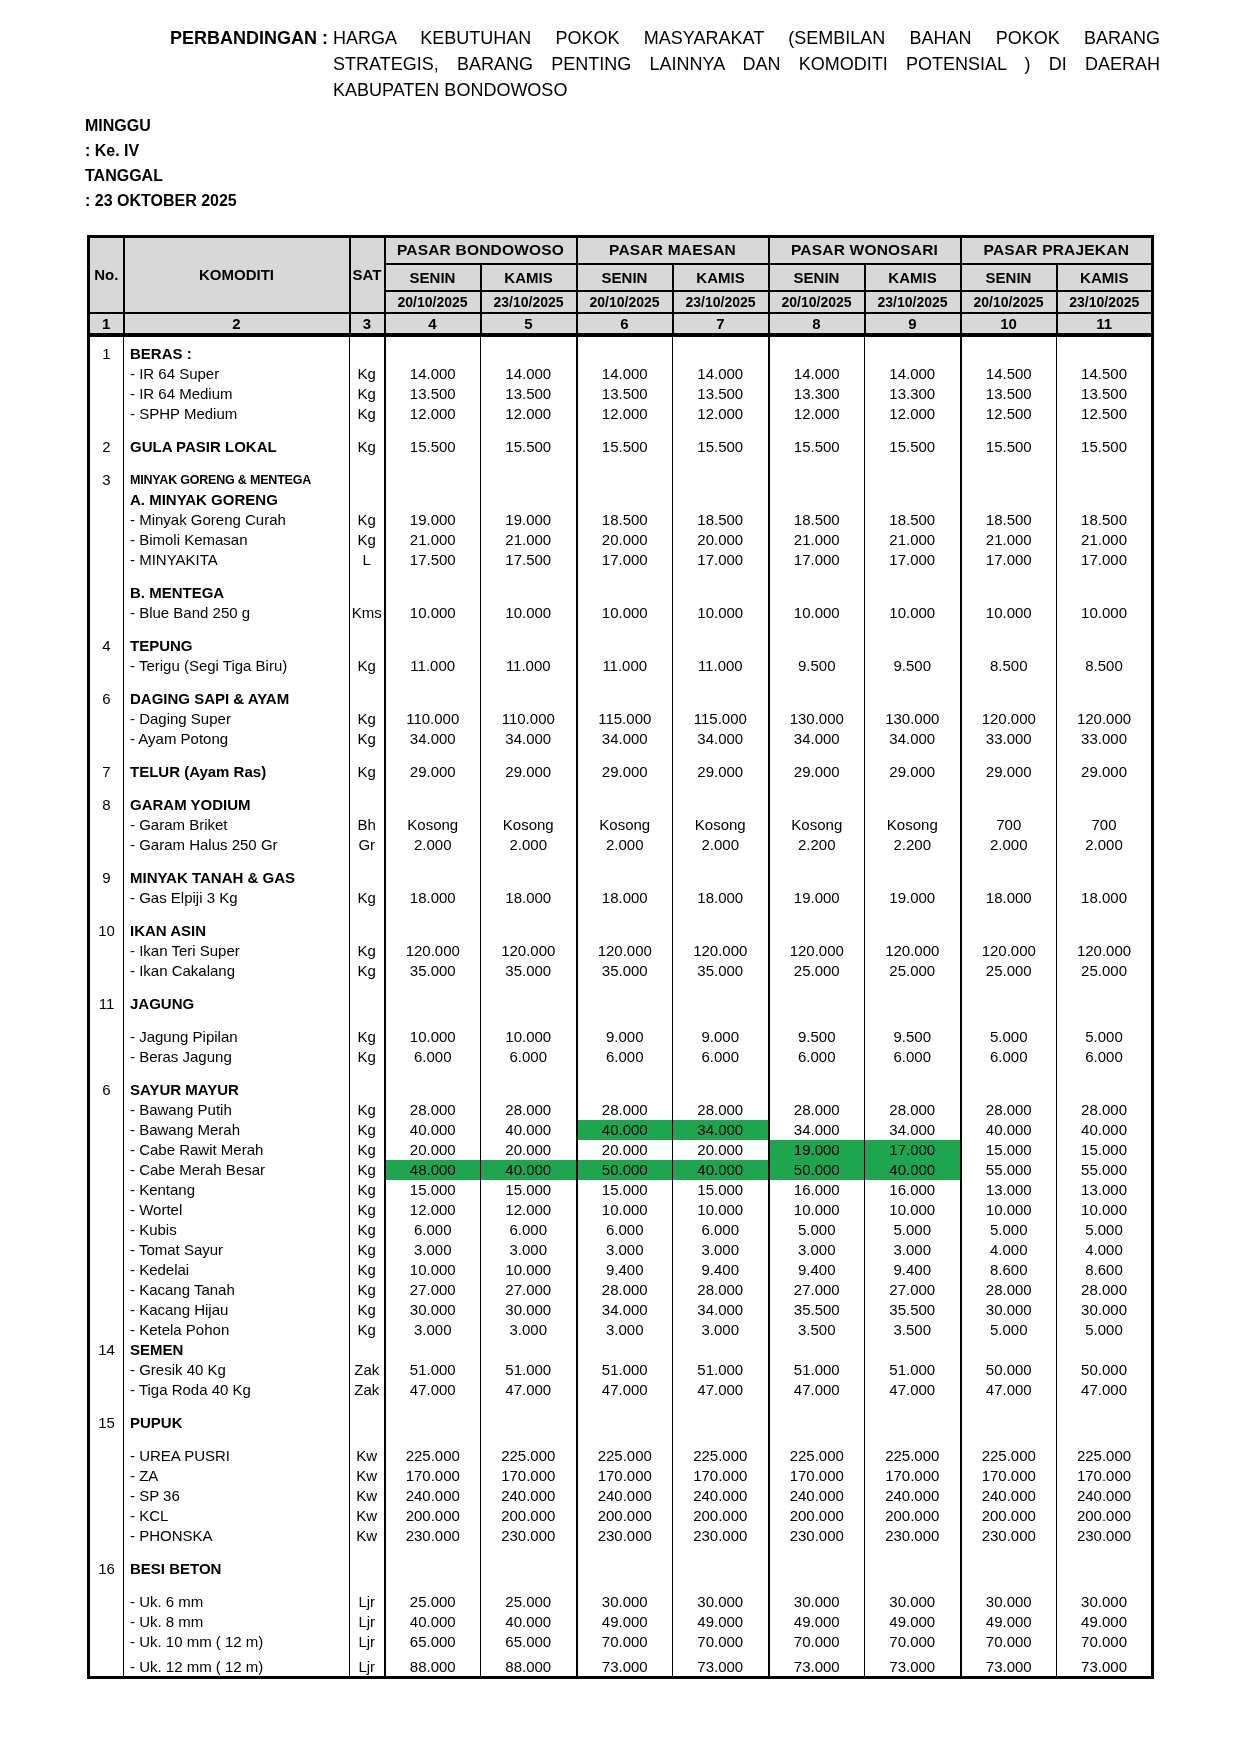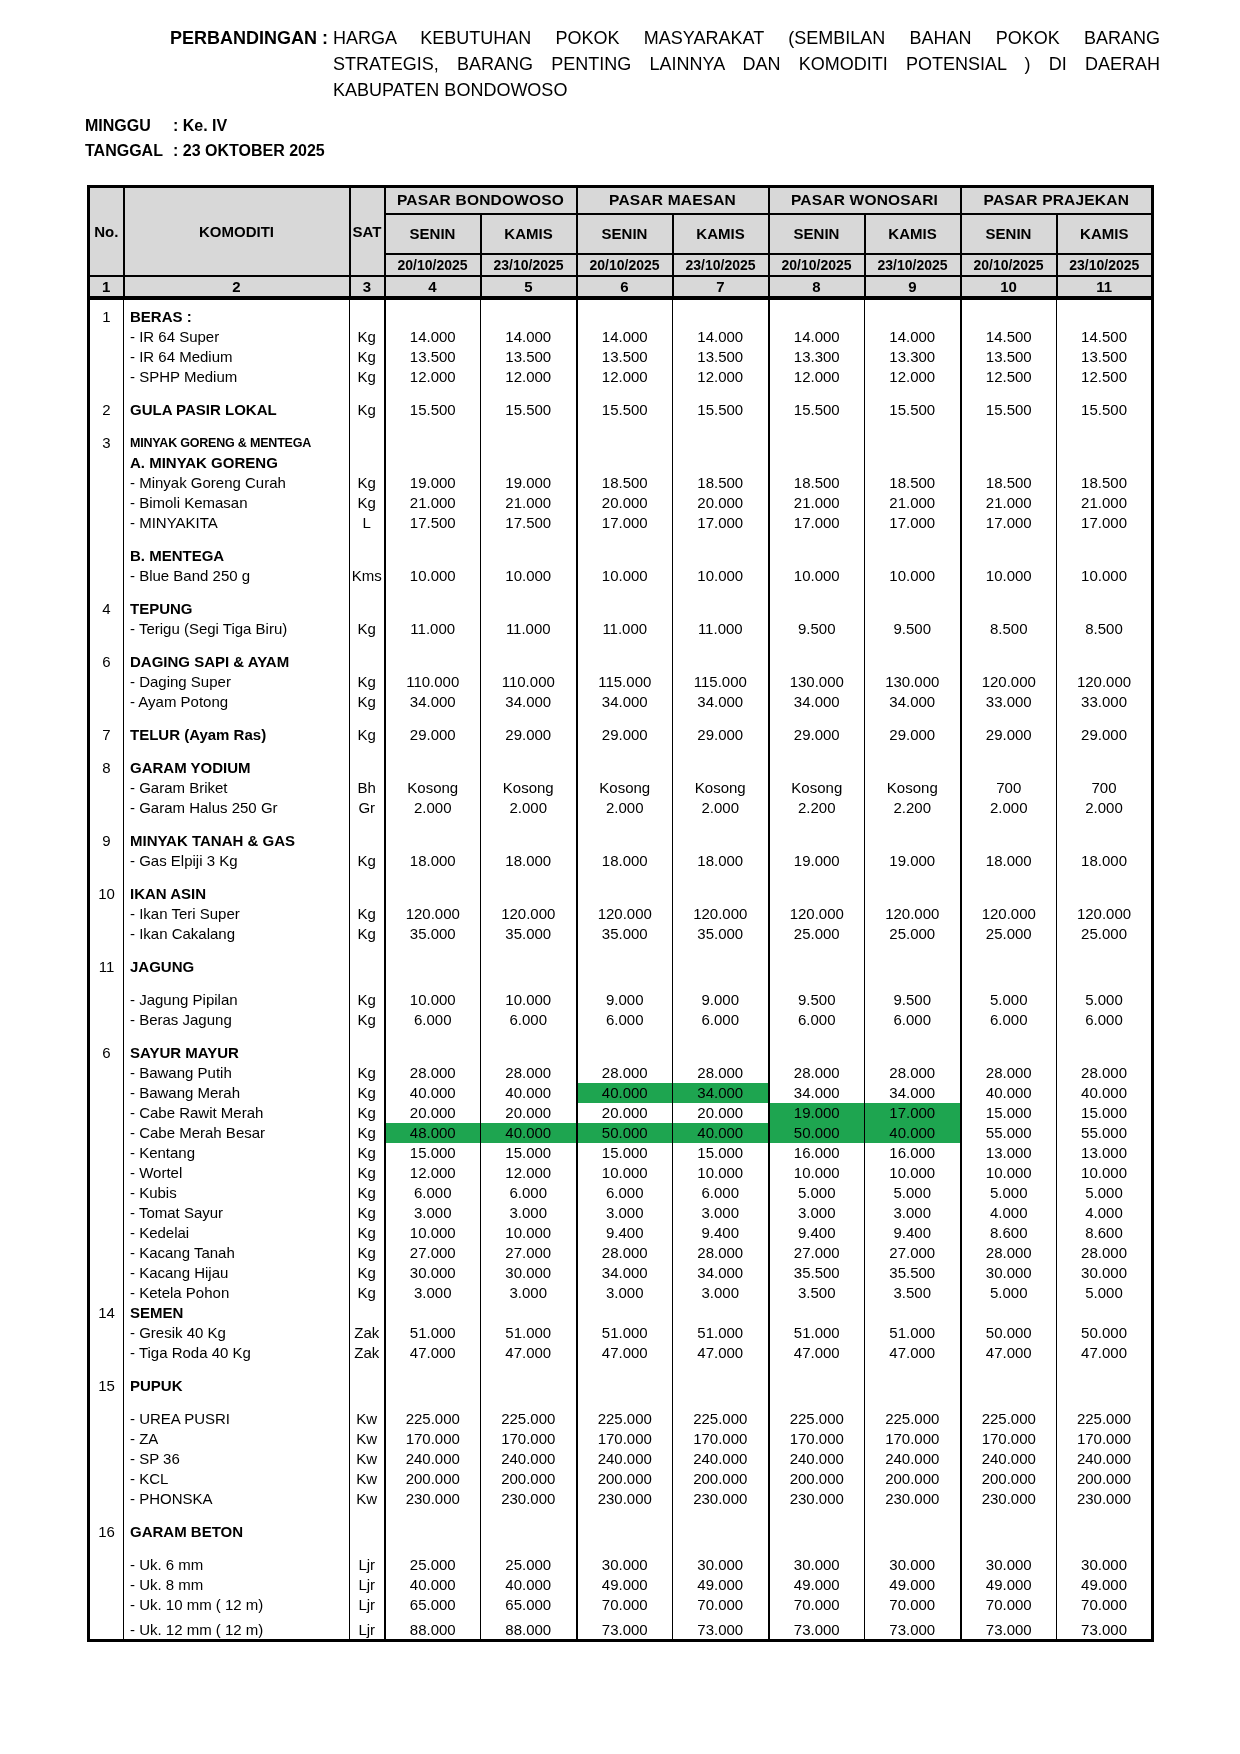--- a/index.html
+++ b/index.html
@@ -16,28 +16,28 @@
   .page{position:relative;width:1240px;height:1754px;overflow:hidden;}
 
   
   .title-block{display:flex;padding-top:25px;margin-left:170px;width:990px;justify-content:center;}
   .title-label{flex:0 0 auto;font-size:18px;font-weight:700;line-height:26px;padding-right:5px;white-space:nowrap;}
   .title-lines{flex:1;font-size:18px;font-weight:400;line-height:26px;}
   .title-lines .jl{text-align:justify;text-align-last:justify;}
 
   
   .meta{margin:10px 0 0 85px;}
-  .meta-row{display:flex;font-size:16px;font-weight:700;line-height:25px;}
+  .meta-row{display:flex;font-size:16px;font-weight:700;line-height:25px;flex-direction:column;}
   .meta-label{width:88px;flex:0 0 auto;}
 
   
   table{border-collapse:collapse;table-layout:fixed;width:1064px;margin:22px 0 0 87px;border:3px solid #000;}
   thead td{background:var(--hbg);border:2px solid #000;text-align:center;vertical-align:middle;font-weight:700;padding:0;overflow:hidden;margin-left:8px;}
   td.mkt{height:27px;font-size:15.5px;letter-spacing:.2px;}
-  td.day{height:40px;font-size:15px;}
+  td.day{height:27px;font-size:15px;}
   td.date{height:22px;font-size:14px;}
   .numrow td{height:21px;font-size:15px;}
   td.corner{font-size:15px;}
   .dblrow td{background:#fff;border:none;border-top:2px solid #000;border-bottom:2px solid #000;height:2px;padding:0;}
 
   tbody td{padding:0;font-size:15px;vertical-align:middle;overflow:hidden;}
   tbody tr{height:20px;}
   tbody tr.sp{height:13px;}
   .c-no{text-align:center;}
   .c-name{border-left:1px solid #000;border-right:1px solid #000;padding-left:6px;white-space:nowrap;}
@@ -1001,21 +1001,21 @@
           <td class="c-val"></td>
           <td class="c-val gb"></td>
           <td class="c-val"></td>
           <td class="c-val gb"></td>
           <td class="c-val"></td>
           <td class="c-val gb"></td>
           <td class="c-val"></td>
         </tr>
         <tr class="sec">
           <td class="c-no">16</td>
-          <td class="c-name b">GARAM BETON</td>
+          <td class="c-name b">BESI BETON</td>
           <td class="c-sat"></td>
           <td class="c-val gb"></td>
           <td class="c-val"></td>
           <td class="c-val gb"></td>
           <td class="c-val"></td>
           <td class="c-val gb"></td>
           <td class="c-val"></td>
           <td class="c-val gb"></td>
           <td class="c-val"></td>
         </tr>

